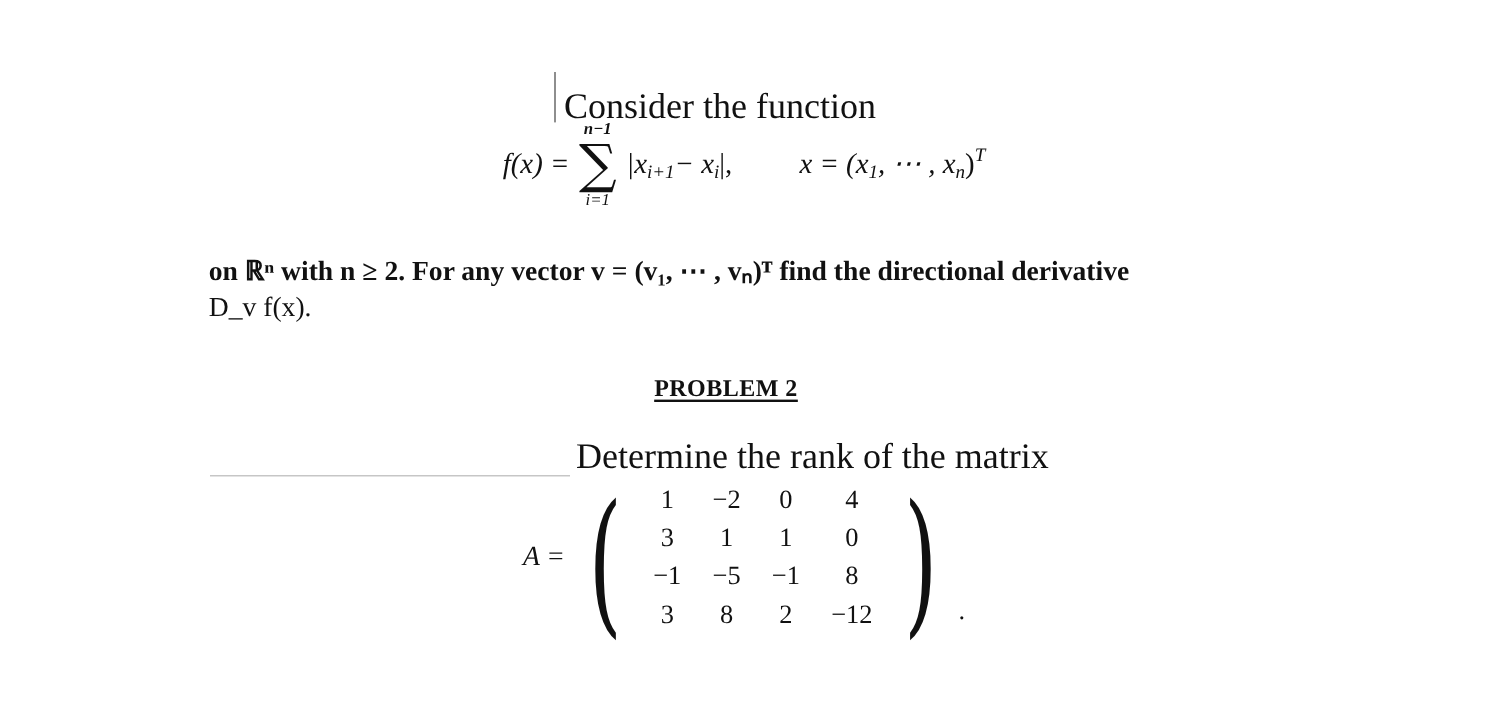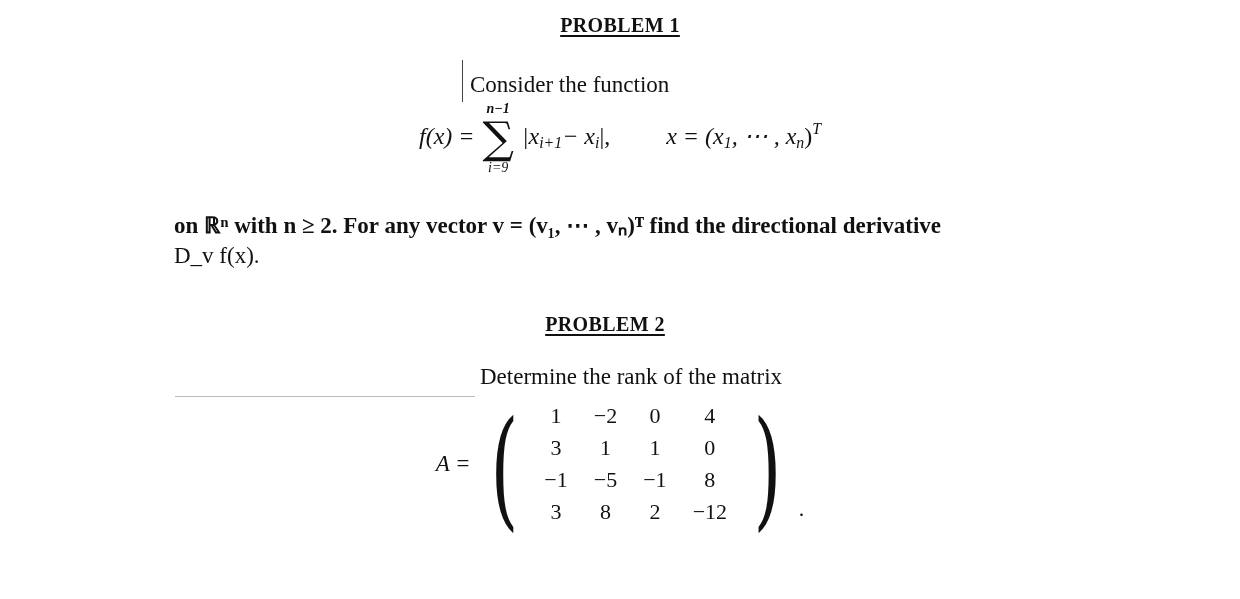--- a/index.html
+++ b/index.html
@@ -27,21 +27,21 @@
     font-size: 20px;
     letter-spacing: 0.4px;
     text-decoration: underline;
     text-underline-offset: 3px;
   }
   #problem1-title { position: absolute; left: 0; top: 14px; width: 1240px; }
   #problem2-title { position: absolute; left: 0; top: 313px; width: 1210px; font-family: Liberation Serif, serif; }
 
   .intro-line {
     position: absolute;
-    font-size: 23px;
+    font-size: 30px;
     font-family: "Liberation Serif", serif;
   }
   #consider-line {
     left: 470px;
     top: 72px;
   }
   .vbar {
     position: absolute;
     left: 462px;
     top: 60px;
@@ -165,31 +165,30 @@
     align-self: flex-end;
     margin-left: 6px;
     margin-bottom: 6px;
   }
 </style>
 </head>
 <body>
 
 <div class="page">
 
-  <div class="prob-title" id="problem1-title">PROBLEM 1</div>
 
   <div class="vbar"></div>
   <div class="intro-line" id="consider-line">Consider the function</div>
 
   <div id="equation1" class="math">
     <span class="it">f(x) =</span>
     <span class="bigsum">
       <span class="lim top">n−1</span>
       <span class="sigma">∑</span>
-      <span class="lim bot">i=9</span>
+      <span class="lim bot">i=1</span>
     </span>
     <span class="it">|x</span><span class="sub">i+1</span><span class="it">− x</span><span class="sub">i</span><span>|,</span>
     <span class="gap"></span>
     <span class="bf it">x = (x</span><span class="sub">1</span><span class="it">, ⋯ , x</span><span class="sub">n</span><span>)</span><span class="sup it">T</span>
   </div>
 
   <div id="para1">on ℝⁿ with n ≥ 2. For any vector v = (v₁, ⋯ , vₙ)ᵀ find the directional derivative</div>
   <div id="para2">D_v f(x).</div>
 
   <div class="prob-title" id="problem2-title">PROBLEM 2</div>

